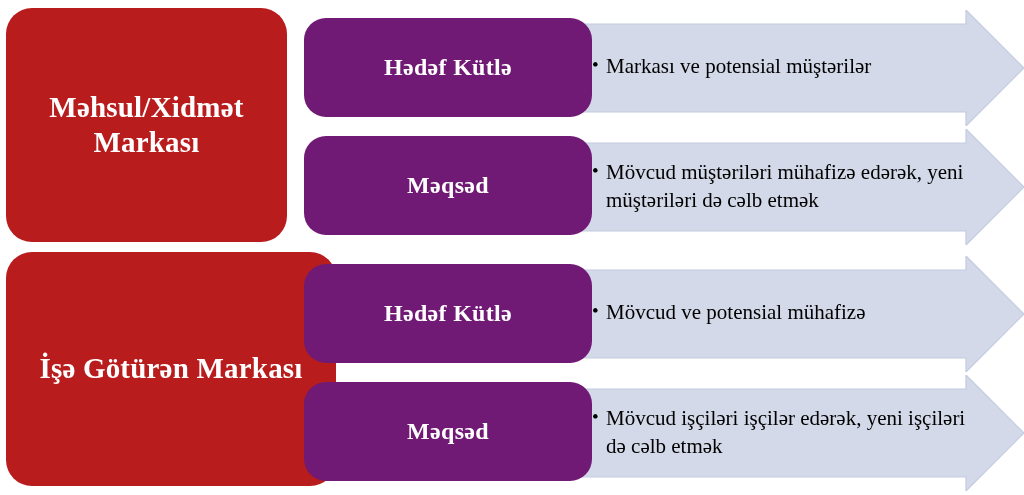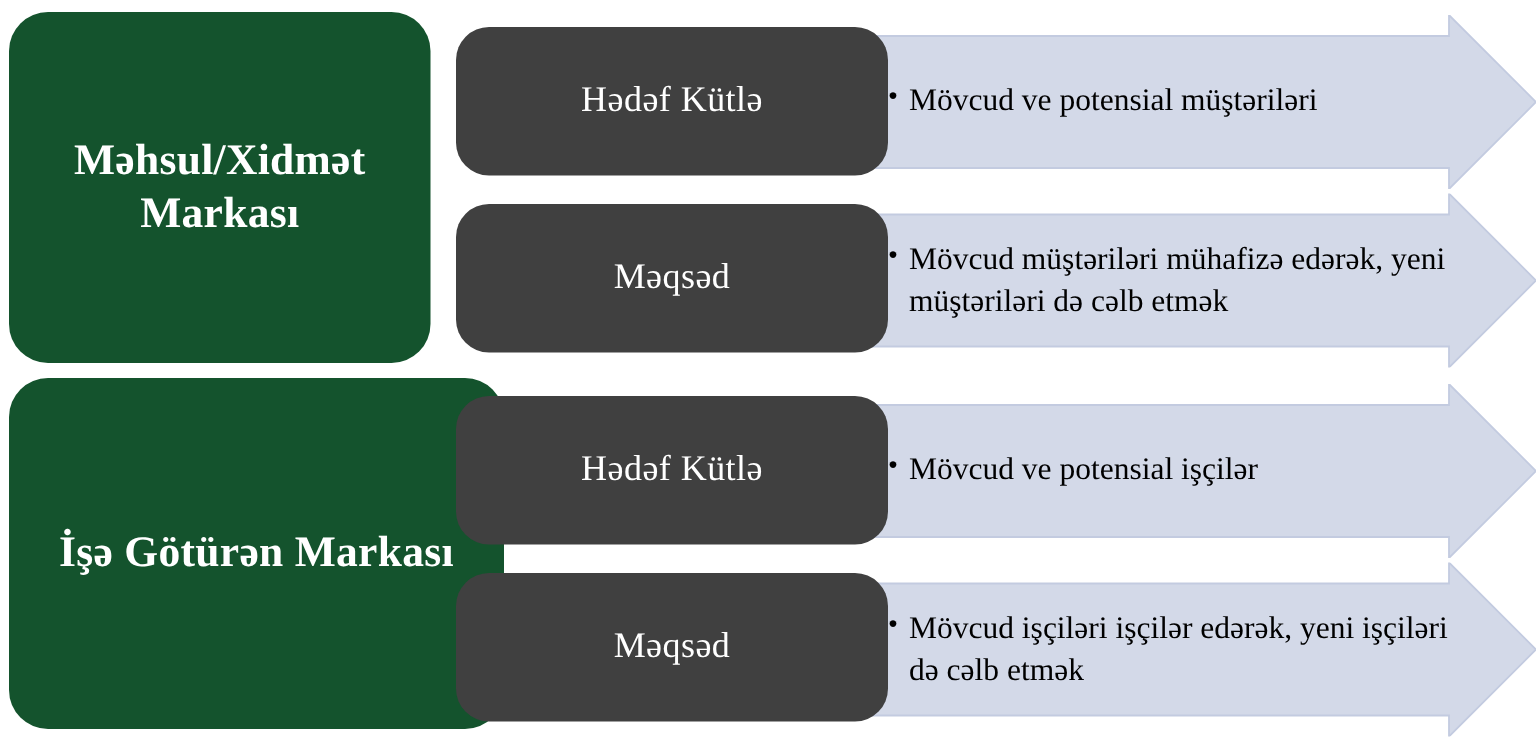--- a/index.html
+++ b/index.html
@@ -18,21 +18,21 @@
   .canvas {
     position: absolute;
     left: 0; top: 0;
     width: 1024px;
     height: 495px;
   }
 
   
   .cat-box {
     position: absolute;
-    background: #14532d;
+    background: #b91c1c;
     border-radius: 26px;
     color: #ffffff;
     display: flex;
     align-items: center;
     justify-content: center;
     text-align: center;
     font-weight: bold;
     font-size: 29px;
     line-height: 1.22;
     letter-spacing: 0.2px;
@@ -44,29 +44,29 @@
 
   
   .arrow {
     position: absolute;
   }
   .arrow svg { display: block; }
 
   
   .label-box {
     position: absolute;
-    background: #404040;
+    background: #701a75;
     border-radius: 22px;
     color: #ffffff;
     display: flex;
     align-items: center;
     justify-content: center;
     text-align: center;
     font-size: 24px;
-    font-weight: normal;
+    font-weight: bold;
     letter-spacing: 0.3px;
     box-sizing: border-box;
   }
   .label-box-1 { left: 304px; top: 18px;  width: 288px; height: 99px; }
   .label-box-2 { left: 304px; top: 136px; width: 288px; height: 99px; }
   .label-box-3 { left: 304px; top: 264px; width: 288px; height: 99px; }
   .label-box-4 { left: 304px; top: 382px; width: 288px; height: 99px; }
 
   
   .bullet-block {
@@ -147,35 +147,35 @@
     <span>Hədəf Kütlə</span>
   </div>
 
   <div class="label-box label-box-4">
     <span>Məqsəd</span>
   </div>
 
   <div class="bullet-block bullet-block-1">
     <div class="bullet-row">
       <span class="bullet-dot">•</span>
-      <span class="bullet-text">Mövcud ve potensial müştəriləri</span>
+      <span class="bullet-text">Markası ve potensial müştərilər</span>
     </div>
   </div>
 
   <div class="bullet-block bullet-block-2">
     <div class="bullet-row">
       <span class="bullet-dot">•</span>
       <span class="bullet-text">Mövcud müştəriləri mühafizə edərək, yeni müştəriləri də cəlb etmək</span>
     </div>
   </div>
 
   <div class="bullet-block bullet-block-3">
     <div class="bullet-row">
       <span class="bullet-dot">•</span>
-      <span class="bullet-text">Mövcud ve potensial işçilər</span>
+      <span class="bullet-text">Mövcud ve potensial mühafizə</span>
     </div>
   </div>
 
   <div class="bullet-block bullet-block-4">
     <div class="bullet-row">
       <span class="bullet-dot">•</span>
       <span class="bullet-text">Mövcud işçiləri işçilər edərək, yeni işçiləri də cəlb etmək</span>
     </div>
   </div>
 

